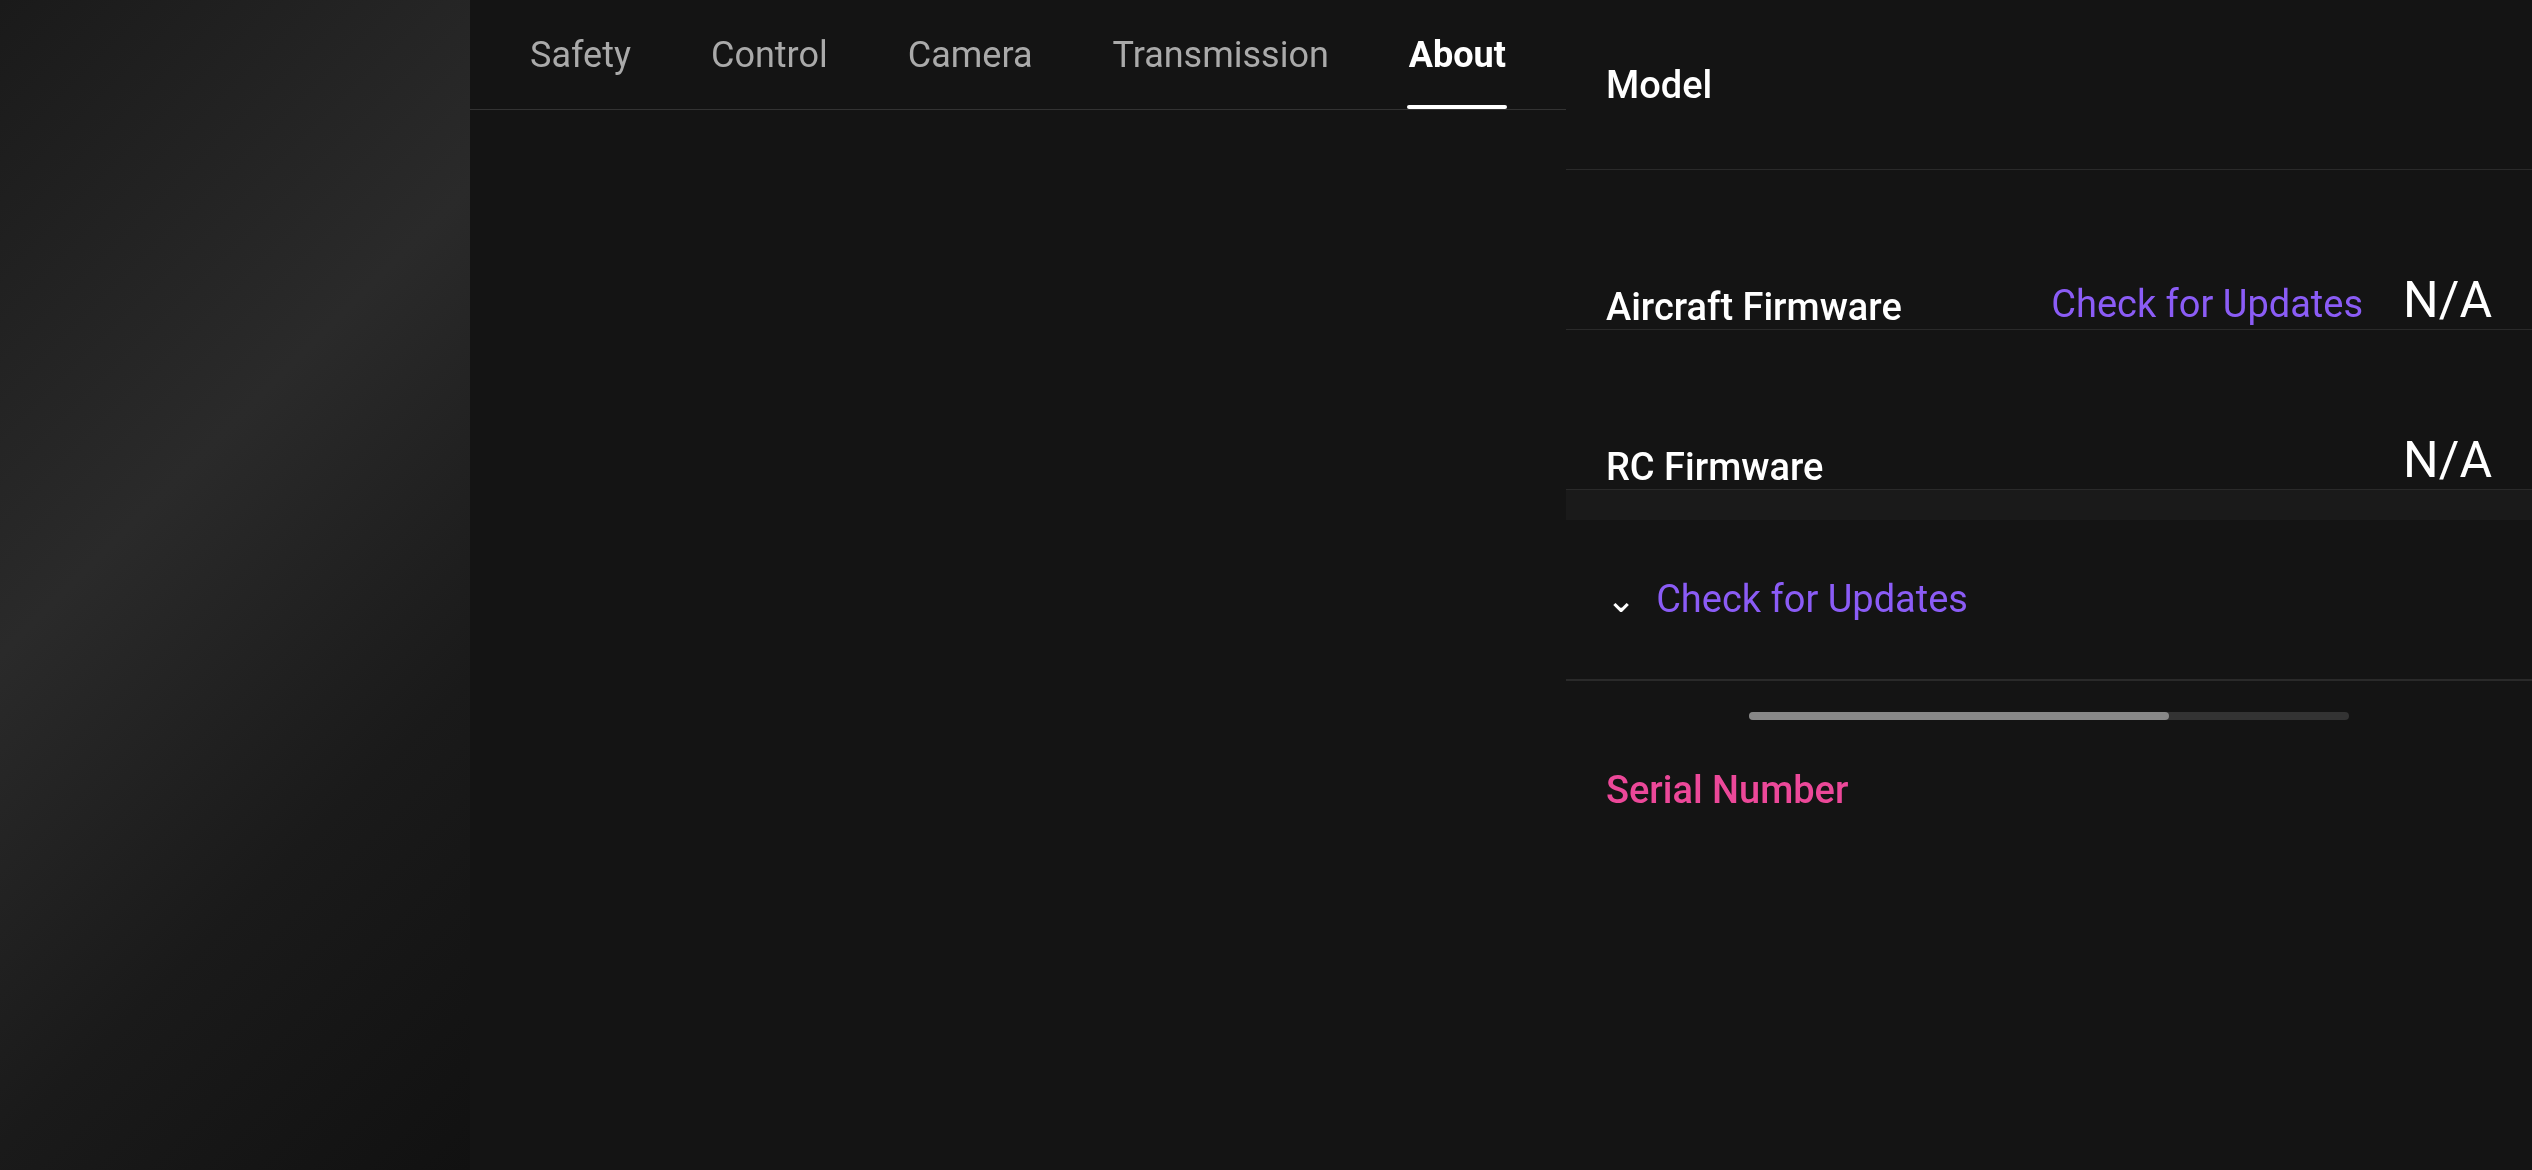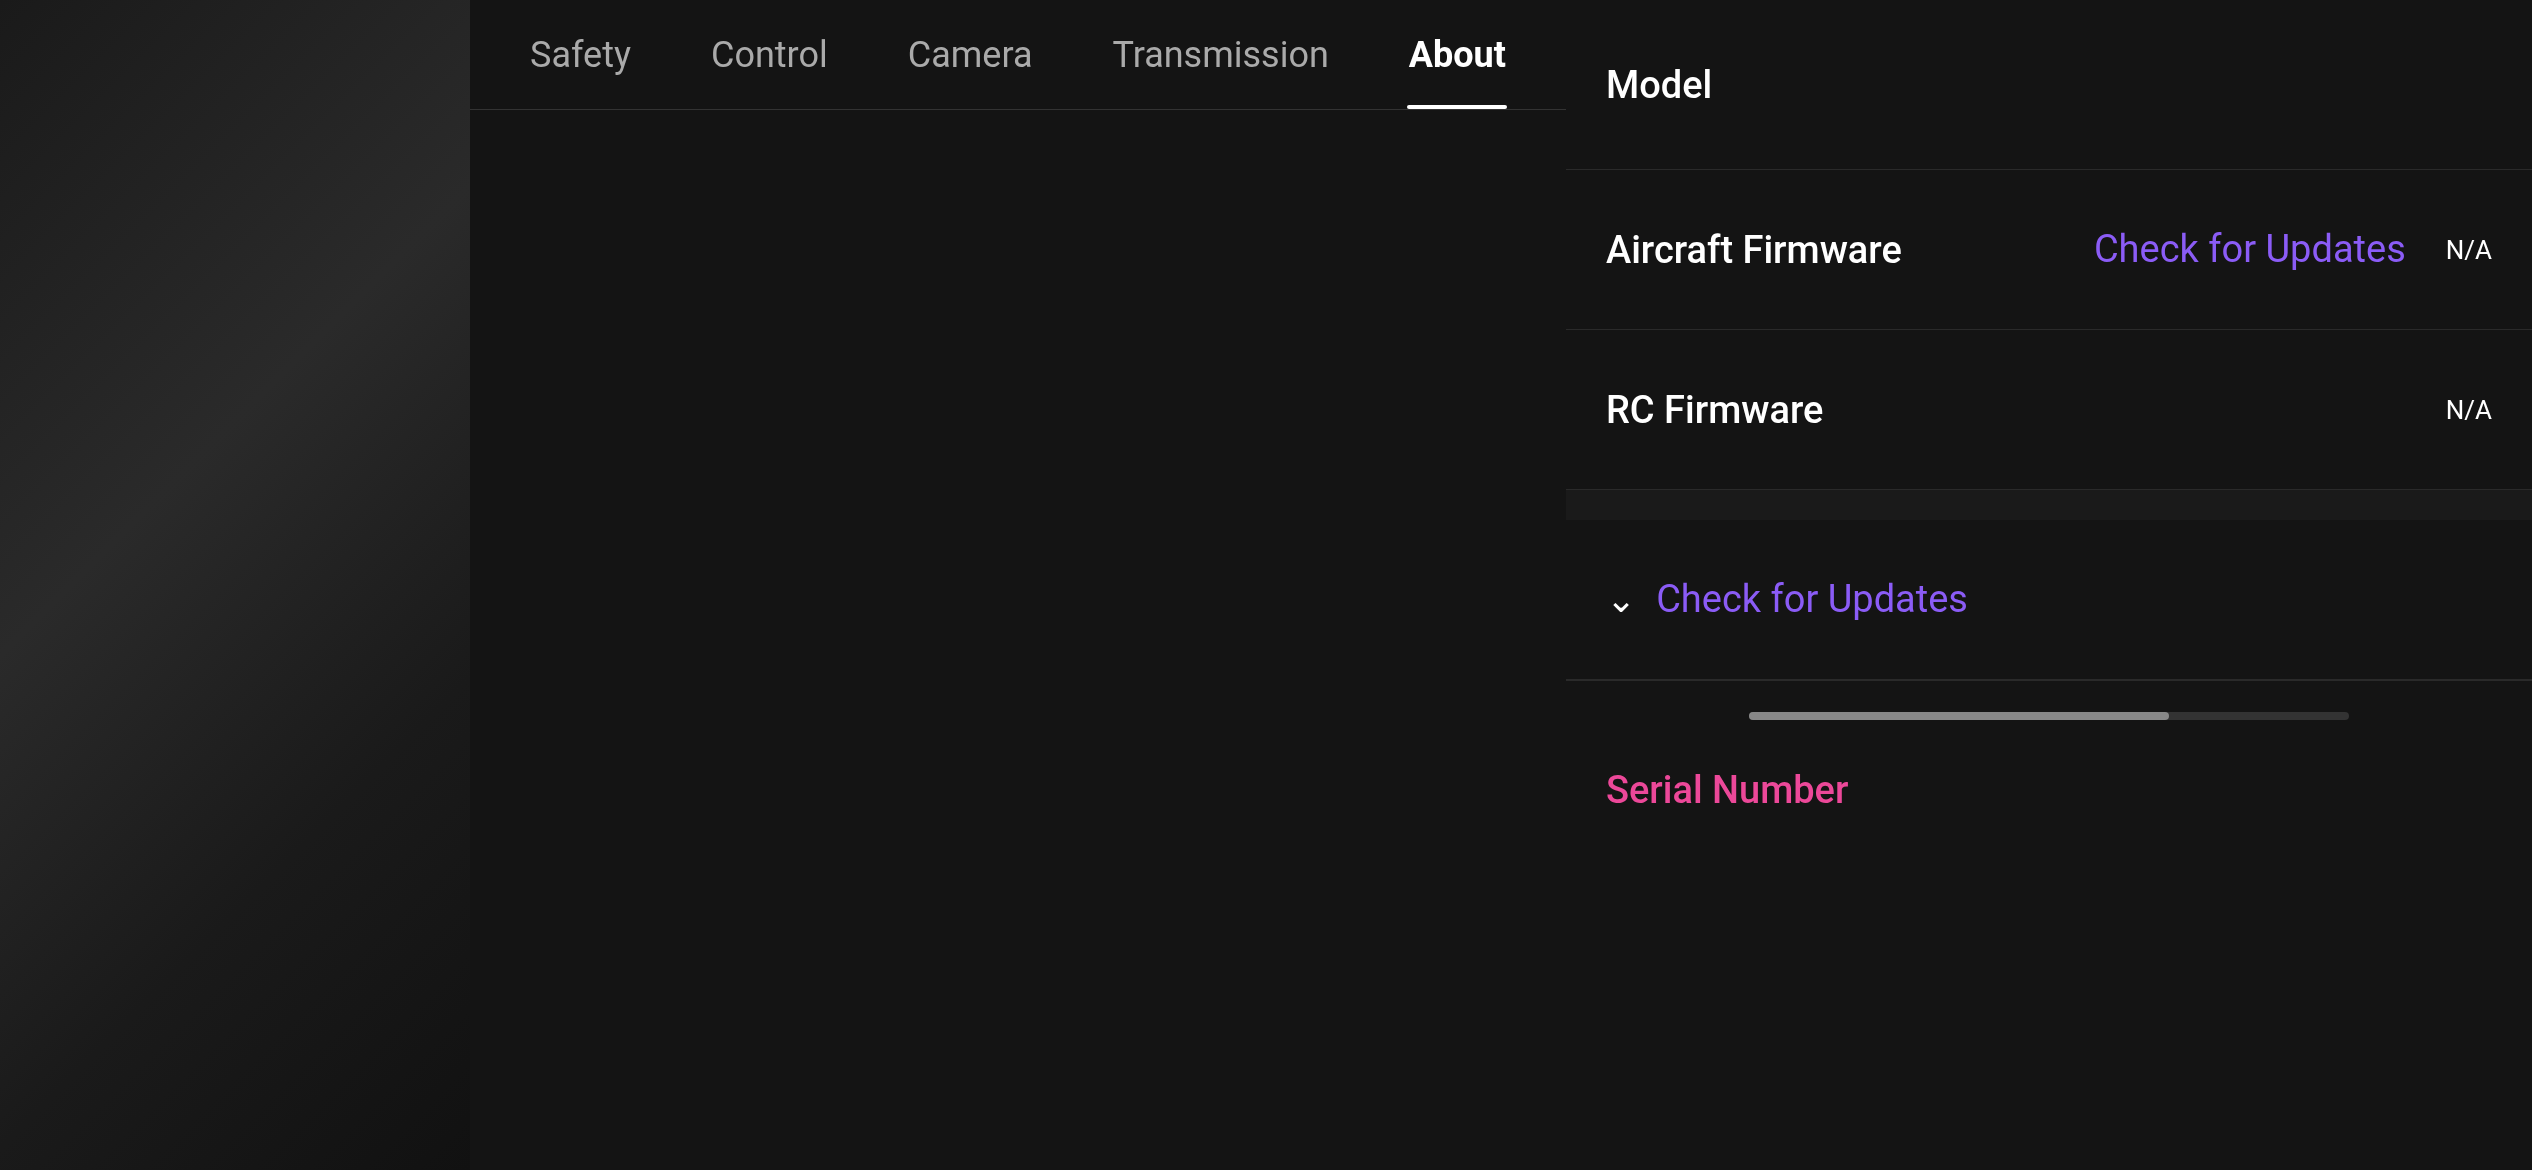--- a/index.html
+++ b/index.html
@@ -71,35 +71,35 @@
     }
 
     
     .content-area {
       flex: 1;
       overflow-y: auto;
     }
 
     .section-row {
       display: flex;
-      align-items: center;
+      align-items: flex-end;
       padding: 0 40px;
       min-height: 160px;
       border-bottom: 1px solid #2a2a2a;
     }
 
     .section-label {
       font-size: 38px;
       font-weight: 500;
       color: #fff;
       flex: 1;
     }
 
     .section-value {
-      font-size: 26px;
+      font-size: 50px;
       color: #fff;
       font-weight: 400;
     }
 
     .section-link {
       font-size: 38px;
       color: #8b5cf6;
       cursor: pointer;
       margin-right: 40px;
       line-height: 1.3;

